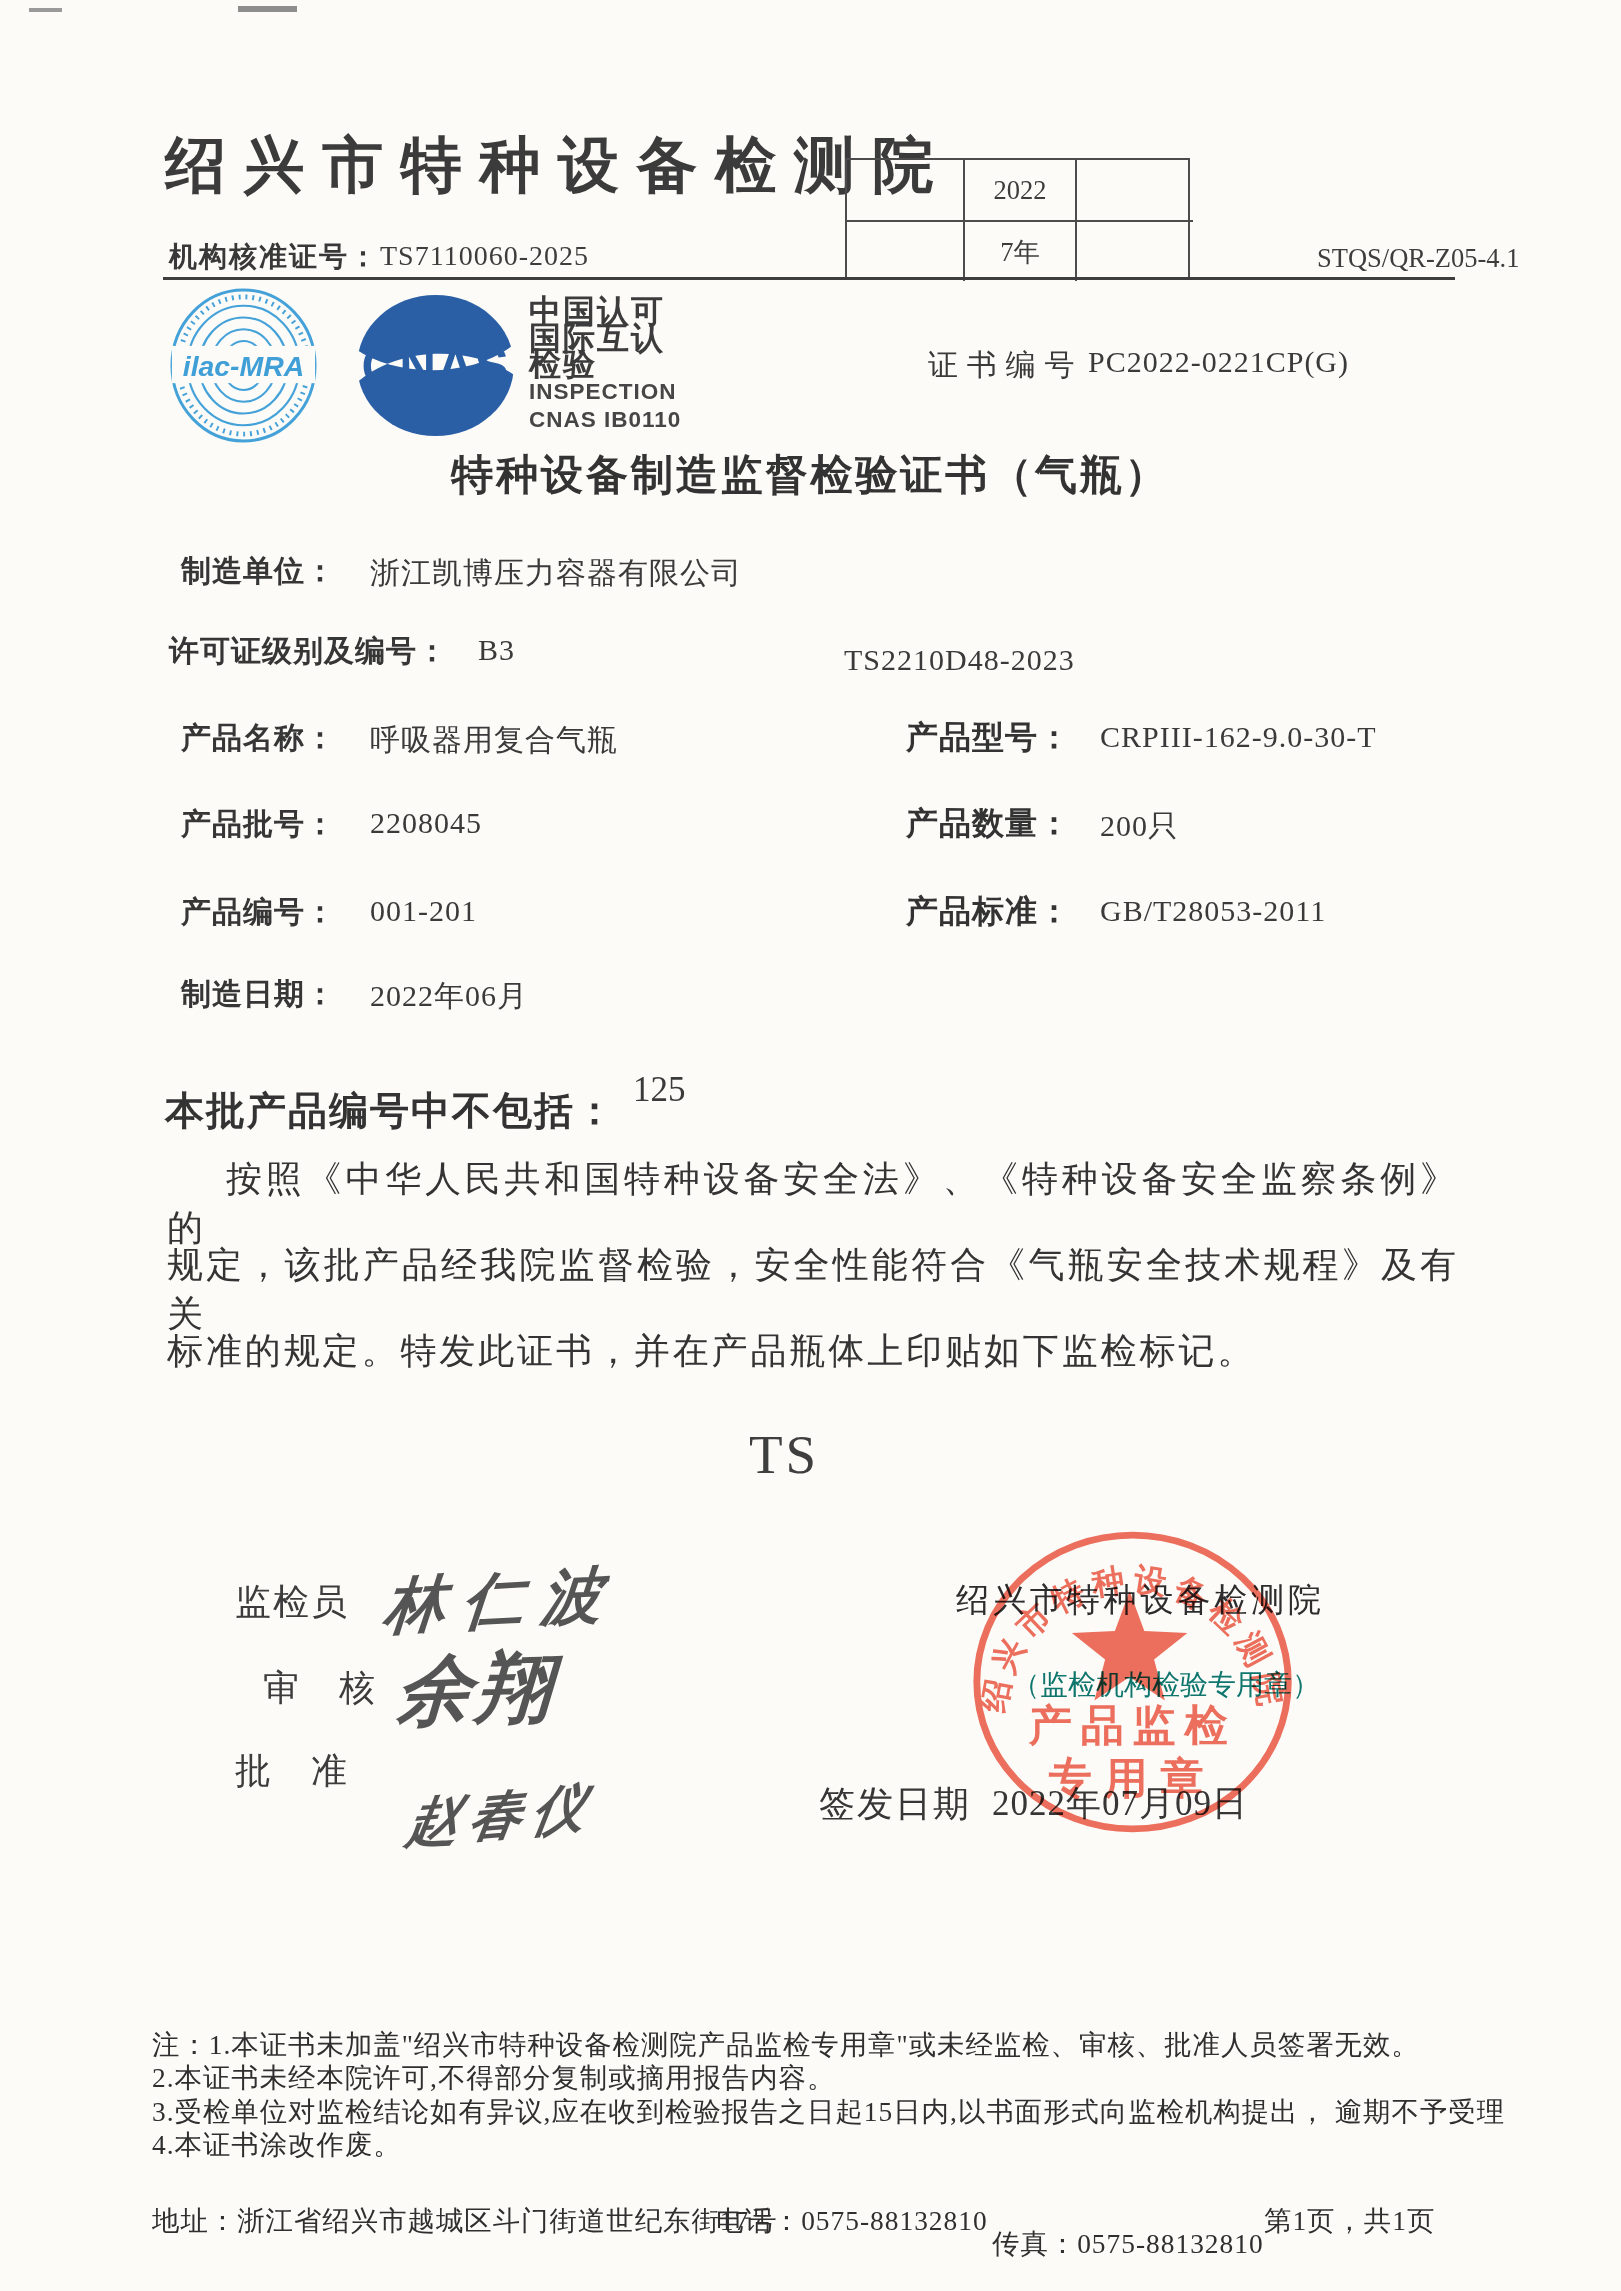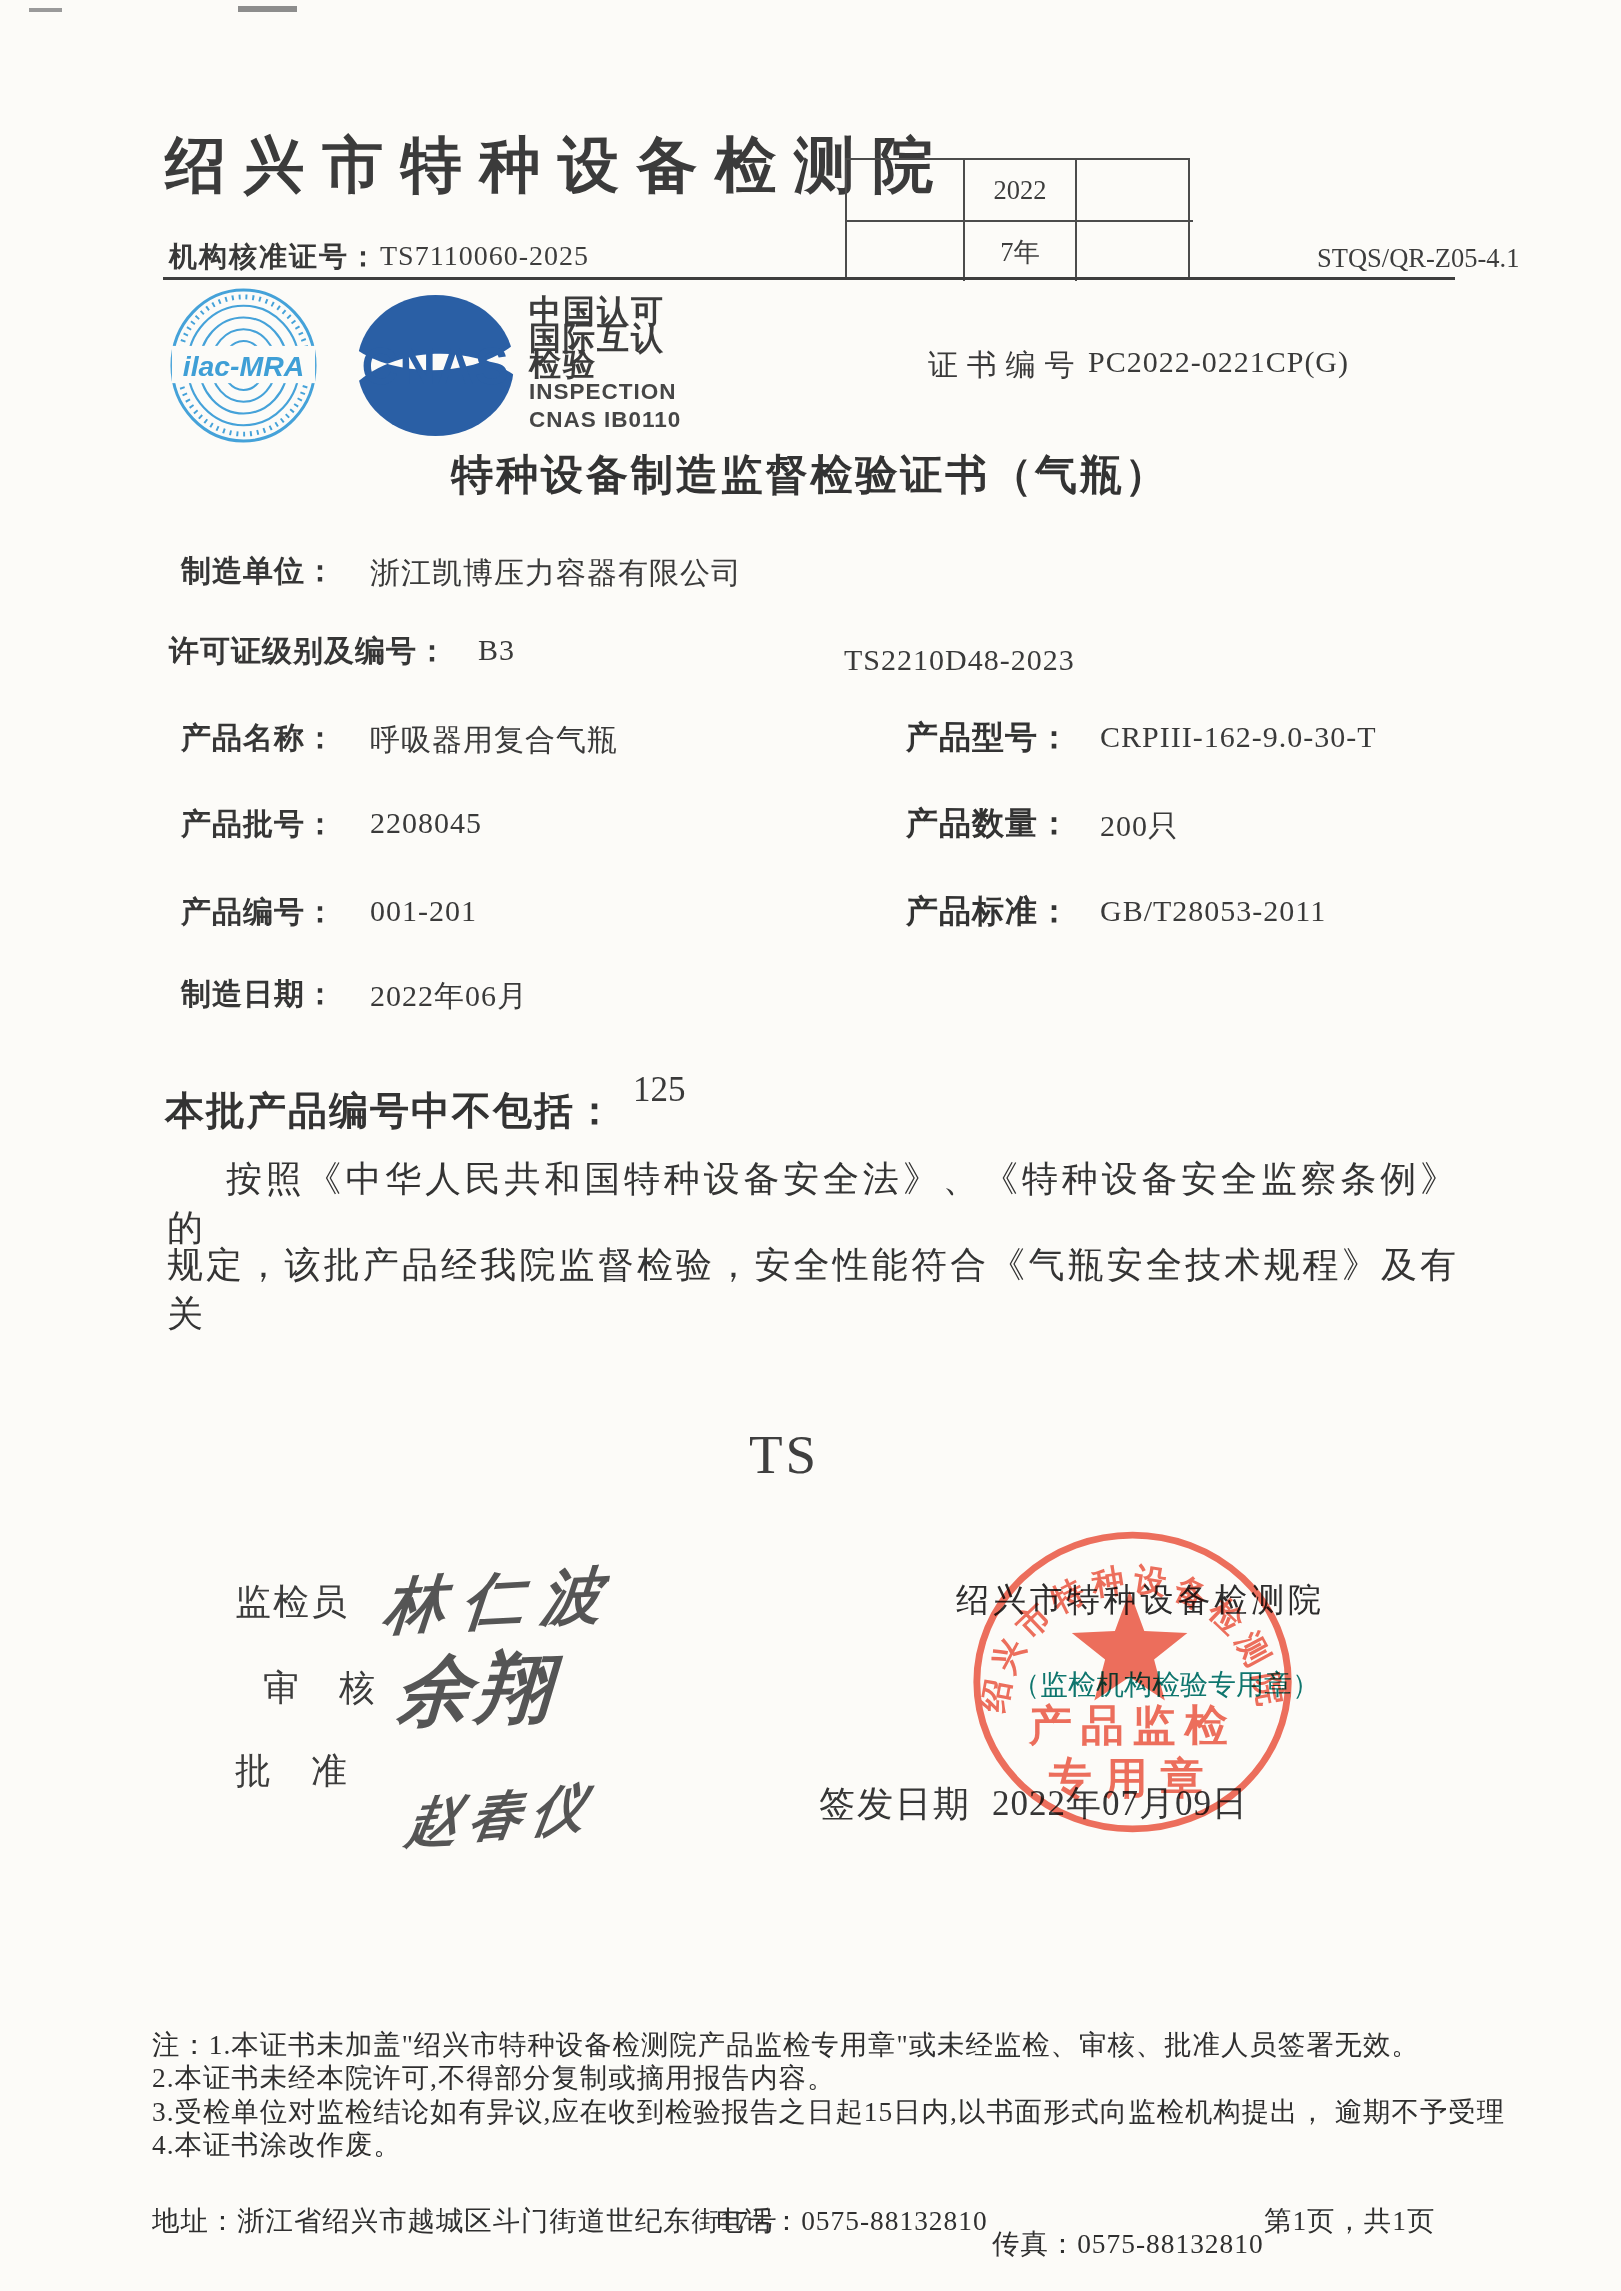--- a/index.html
+++ b/index.html
@@ -175,20 +175,21 @@
   <div class="abs f-value2" style="left:1100px;top:894px;">GB/T28053-2011</div>
 
   <div class="abs f-label sans" style="left:181px;top:974px;">制造日期：</div>
   <div class="abs f-value" style="left:370px;top:976px;">2022年06月</div>
 
   <div class="abs excl-label sans">本批产品编号中不包括：</div>
   <div class="abs excl-value">125</div>
 
   <div class="abs para p1 j">按照《中华人民共和国特种设备安全法》、《特种设备安全监察条例》的</div>
   <div class="abs para p2 j">规定，该批产品经我院监督检验，安全性能符合《气瓶安全技术规程》及有关</div>
+  <div class="abs para p3">标准的规定。特发此证书，并在产品瓶体上印贴如下监检标记。</div>
 
   <div class="abs ts-mark">TS</div>
 
   <div class="abs sig-label" style="left:235px;top:1578px;">监检员</div>
   <div class="abs sig sig1">林仁波</div>
   <div class="abs sig-label" style="left:235px;top:1664px;margin-left:28px;">审　核</div>
   <div class="abs sig sig2">余翔</div>
   <div class="abs sig-label" style="left:235px;top:1747px;">批　准</div>
   <div class="abs sig sig3">赵春仪</div>
 

